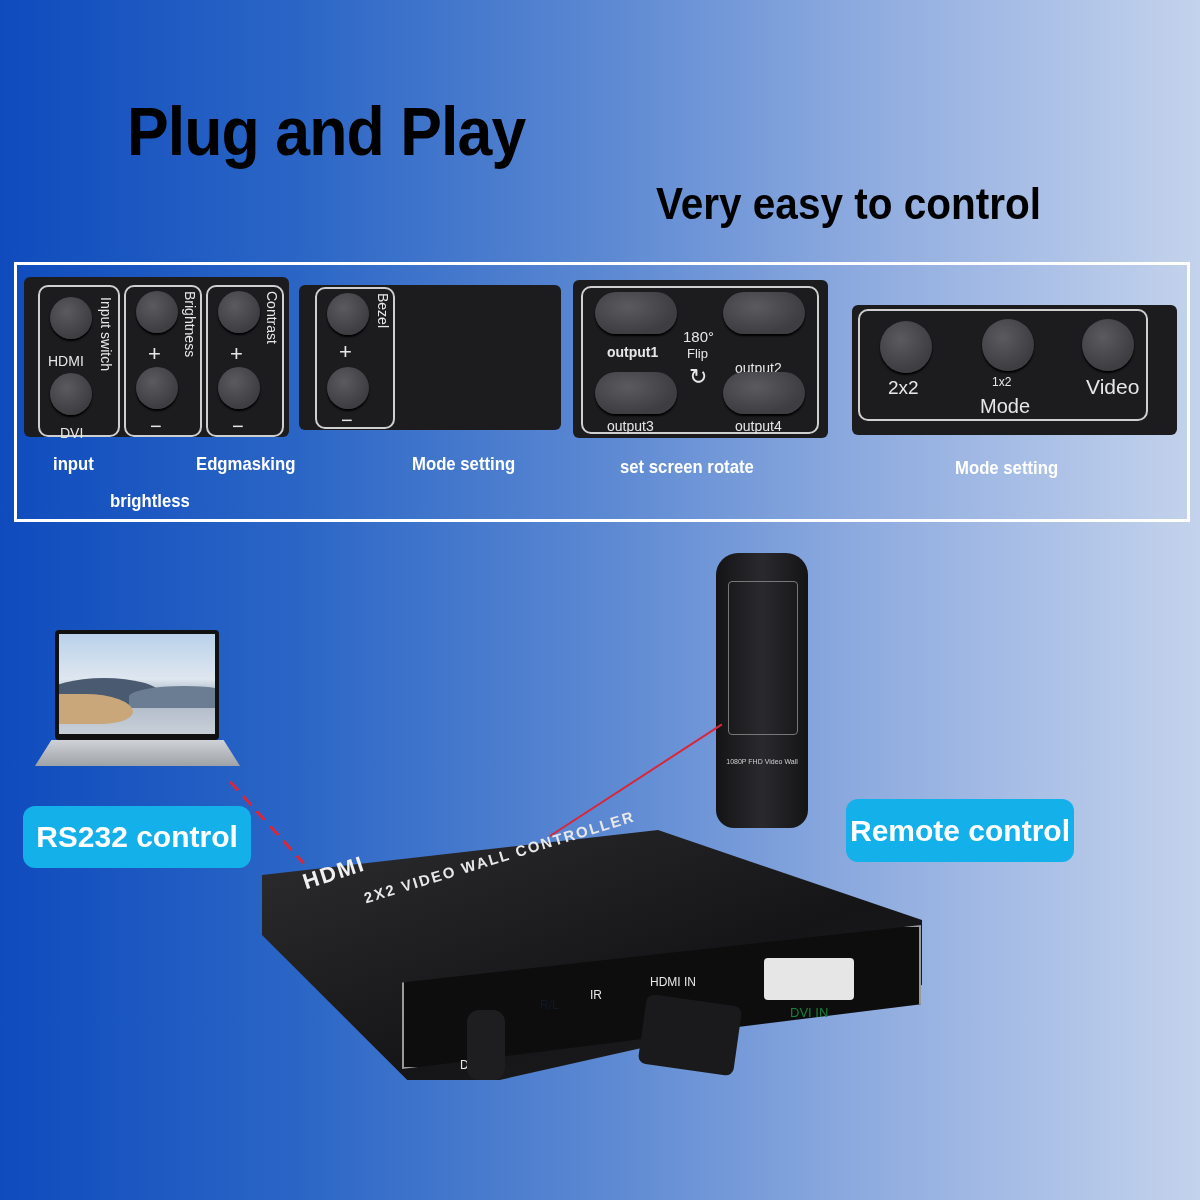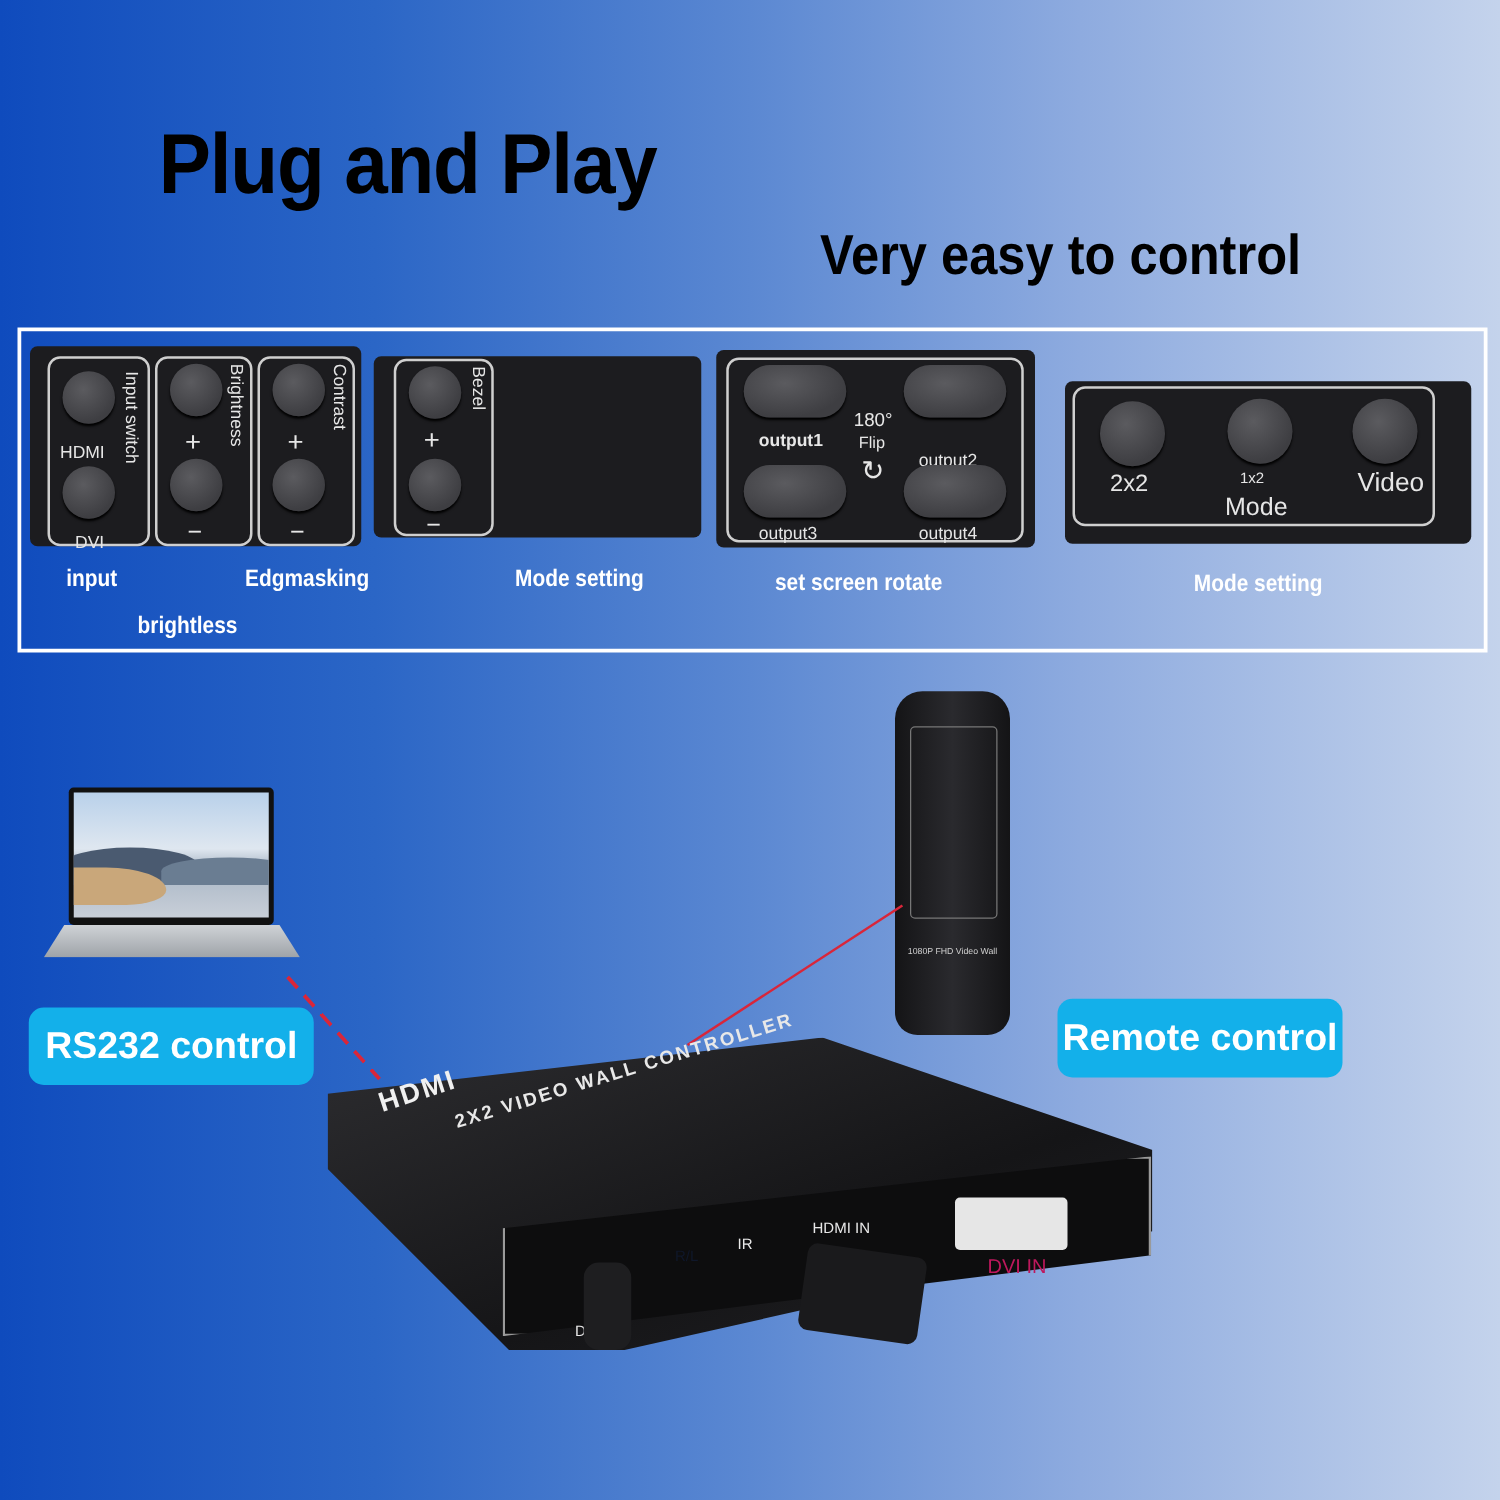--- a/index.html
+++ b/index.html
@@ -150,16 +150,16 @@
 <div class="abs" style="left:262px;top:830px;width:660px;height:250px;">
   <div style="position:absolute;left:0;top:0;width:660px;height:250px;background:linear-gradient(160deg,#2d2d30,#151517 60%,#222225);clip-path:polygon(0 18%,60% 0,100% 36%,100% 62%,36% 100%,22% 100%,0 42%);"></div>
   <div style="position:absolute;left:40px;top:30px;color:#f0f0f0;font-weight:bold;font-size:22px;letter-spacing:2px;transform:rotate(-18deg);">HDMI</div>
   <div style="position:absolute;left:100px;top:60px;color:#e8e8e8;font-weight:bold;font-size:15px;letter-spacing:2px;transform:rotate(-17deg);transform-origin:left top;white-space:nowrap;">2X2 VIDEO WALL CONTROLLER</div>
   <div style="position:absolute;left:140px;top:95px;width:515px;height:140px;background:#0d0d0e;border:2px solid #9a9a9a;clip-path:polygon(0 40%,100% 0,100% 55%,0 100%);"></div>
   <div style="position:absolute;left:198px;top:228px;color:#e8e8e8;font-size:12px;">DC/12V</div>
   <div style="position:absolute;left:278px;top:168px;color:#0f172a;font-size:12px;">R/L</div>
   <div style="position:absolute;left:328px;top:158px;color:#e8e8e8;font-size:12px;">IR</div>
   <div style="position:absolute;left:388px;top:145px;color:#e8e8e8;font-size:12px;">HDMI IN</div>
   <div style="position:absolute;left:502px;top:128px;width:90px;height:42px;background:#e6e6e6;border-radius:4px;"></div>
-  <div style="position:absolute;left:528px;top:175px;color:#be185d;font-size:16px;">DVI IN</div>
+  <div style="position:absolute;left:528px;top:175px;color:#15803d;font-size:13px;">DVI IN</div>
   <div style="position:absolute;left:380px;top:170px;width:96px;height:70px;background:#1a1a1c;border-radius:8px;transform:rotate(8deg);"></div>
   <div style="position:absolute;left:205px;top:180px;width:38px;height:70px;background:#1e1e20;border-radius:12px;"></div>
 </div>
 
 </body></html>

